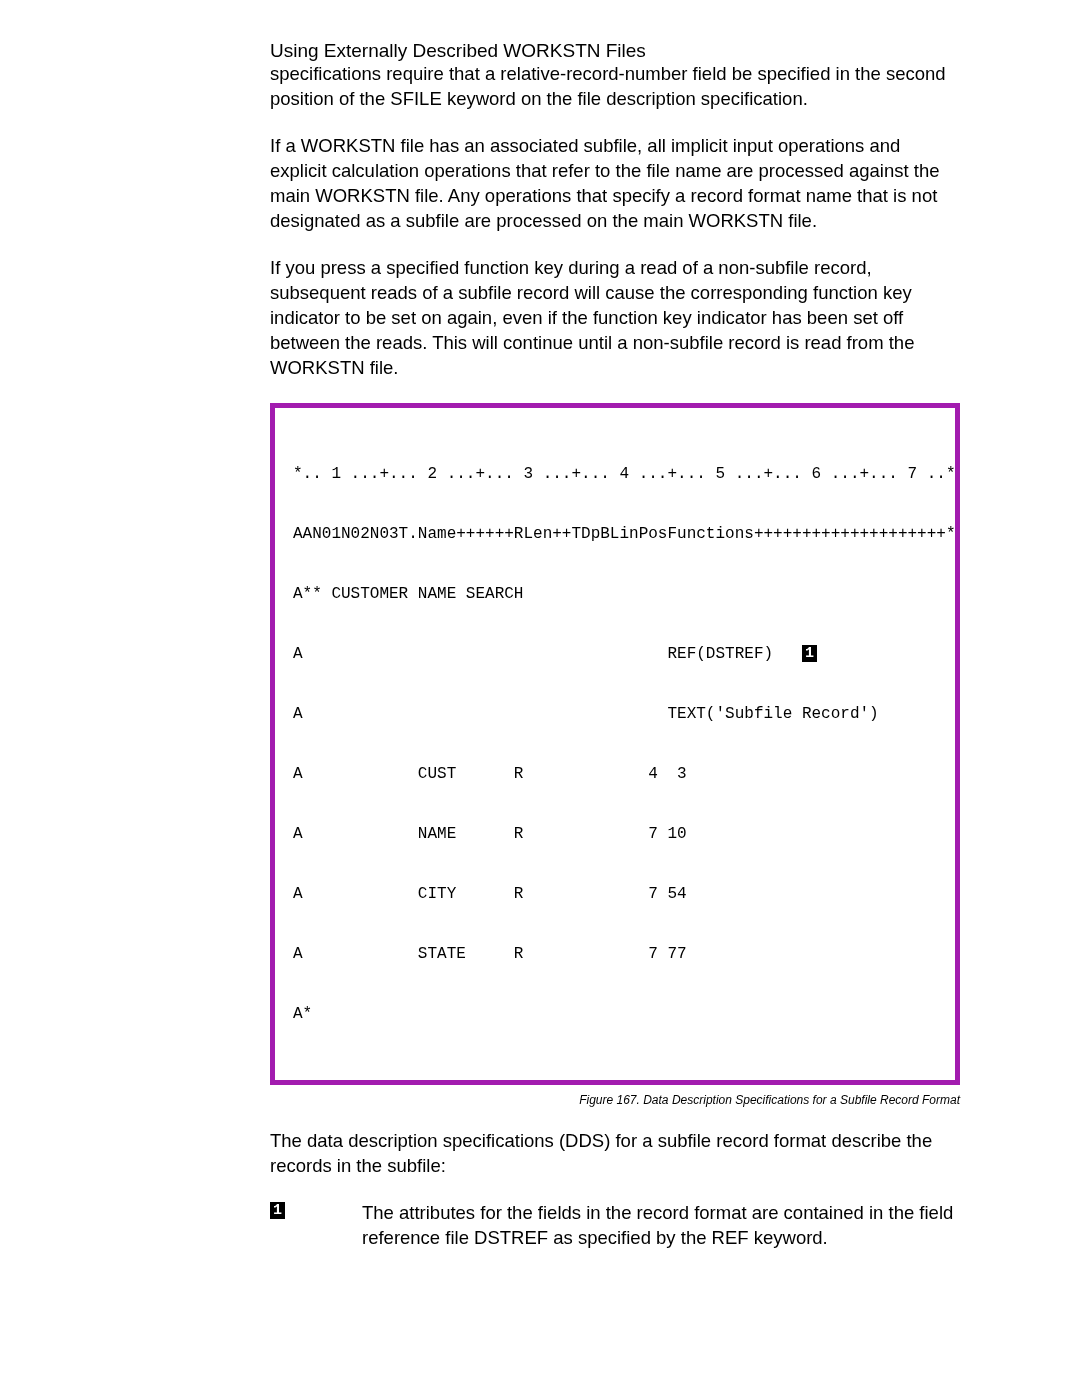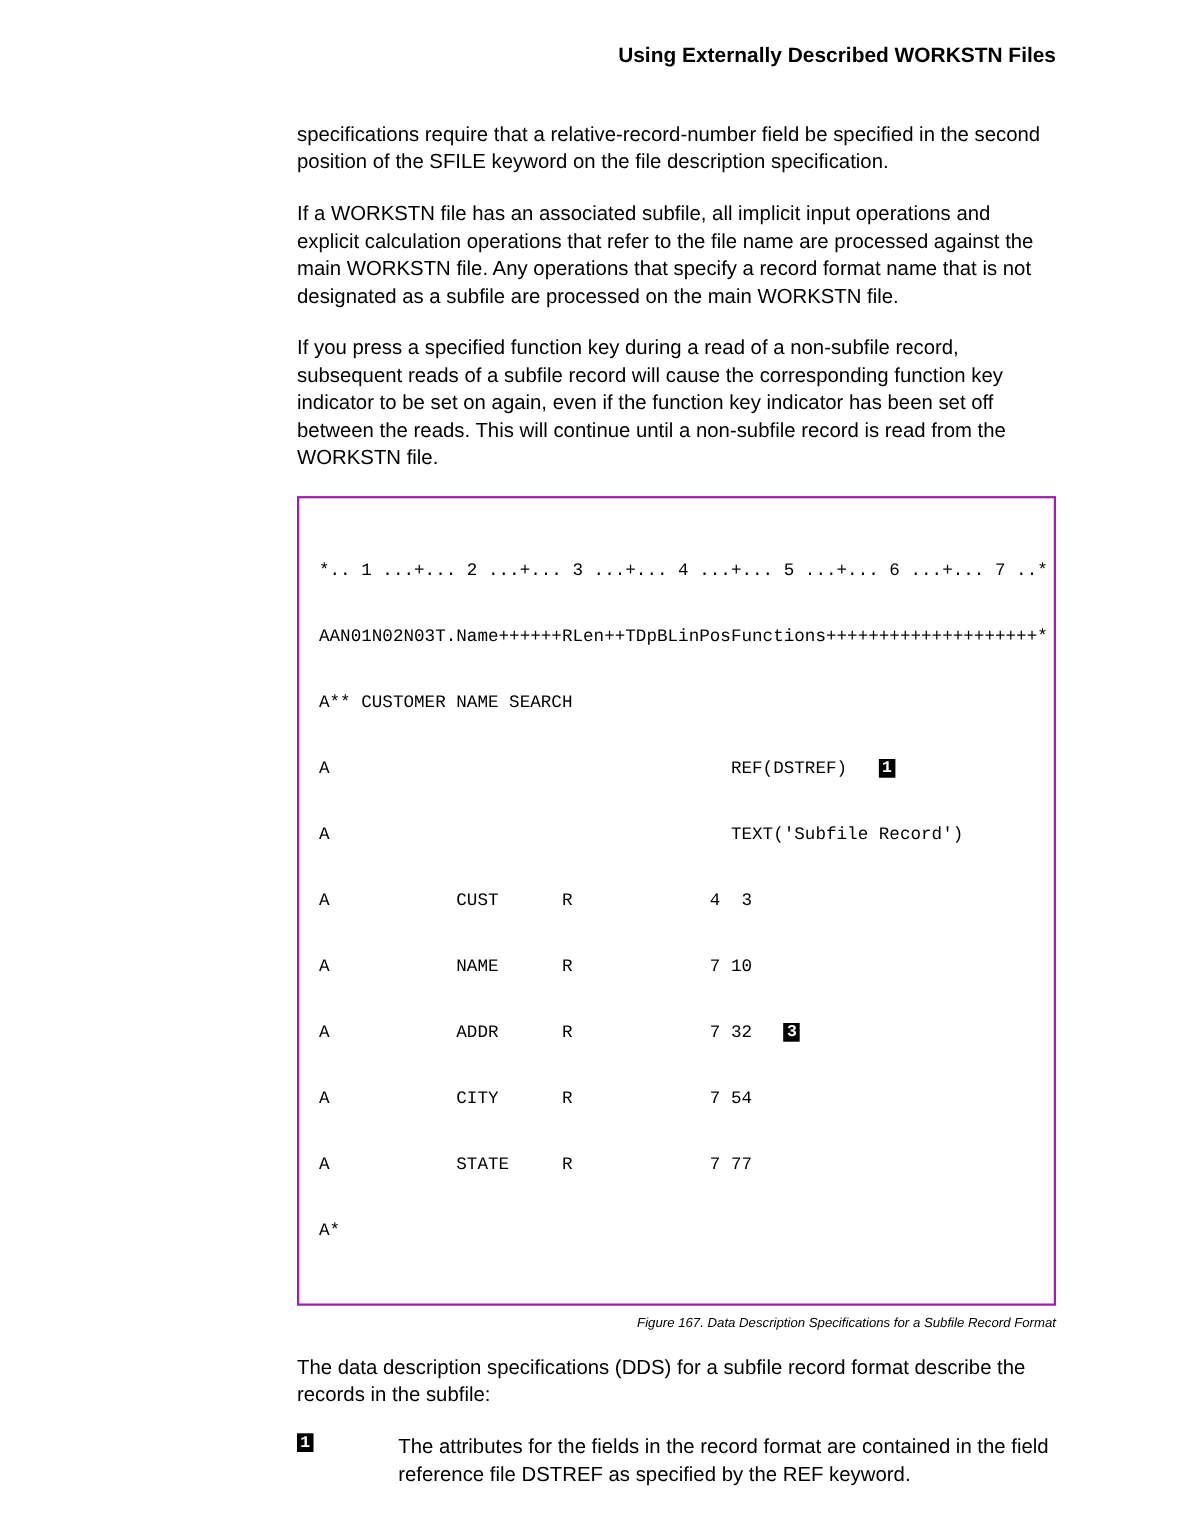--- a/index.html
+++ b/index.html
@@ -7,32 +7,30 @@
     padding: 0;
     background: #fff;
     font-family: Arial, Helvetica, sans-serif;
     color: #000;
     width: 1080px;
   }
   .page {
     padding: 40px 120px 50px 270px;
   }
   .running-head {
-    text-align: right;
-    font-weight: bold;
+    font-weight: normal;
     font-size: 19px;
-    margin-bottom: 48px;
   }
   .body-text {
     font-size: 18.5px;
     line-height: 1.35;
     margin: 0 0 22px 0;
   }
   .code-box {
-    border: 2px solid #a21caf;
+    border: 5px solid #a21caf;
     padding: 16px 18px 16px 18px;
     margin: 8px 0 8px 0;
     font-family: "Courier New", Courier, monospace;
     font-size: 16px;
     line-height: 1.25;
     white-space: pre;
   }
   .code-line { white-space: pre; }
   .bold { font-weight: normal; }
   .callout {
@@ -81,21 +79,20 @@
   <p class="body-text">If you press a specified function key during a read of a non-subfile record, subsequent reads of a subfile record will cause the corresponding function key indicator to be set on again, even if the function key indicator has been set off between the reads. This will continue until a non-subfile record is read from the WORKSTN file.</p>
 
   <div class="code-box">
     <div class="code-line">*.. 1 ...+... 2 ...+... 3 ...+... 4 ...+... 5 ...+... 6 ...+... 7 ..*</div>
     <div class="code-line">AAN01N02N03T.Name++++++RLen++TDpBLinPosFunctions++++++++++++++++++++*</div>
     <div class="code-line">A** CUSTOMER NAME SEARCH</div>
     <div class="code-line"><span class="bold">A                                      REF(DSTREF)   </span><span class="callout">1</span></div>
     <div class="code-line bold">A                                      TEXT('Subfile Record')</div>
     <div class="code-line bold">A            CUST      R             4  3</div>
     <div class="code-line bold">A            NAME      R             7 10</div>
-    <div class="code-line"><span class="bold">A            ADDR      R             7 32   </span><span class="callout">3</span></div>
     <div class="code-line bold">A            CITY      R             7 54</div>
     <div class="code-line bold">A            STATE     R             7 77</div>
     <div class="code-line">A*</div>
   </div>
 
   <div class="fig-caption">Figure  167. Data Description Specifications for a Subfile Record Format</div>
 
   <p class="body-text">The data description specifications (DDS) for a subfile record format describe the records in the subfile:</p>
 
   <div class="notes">

